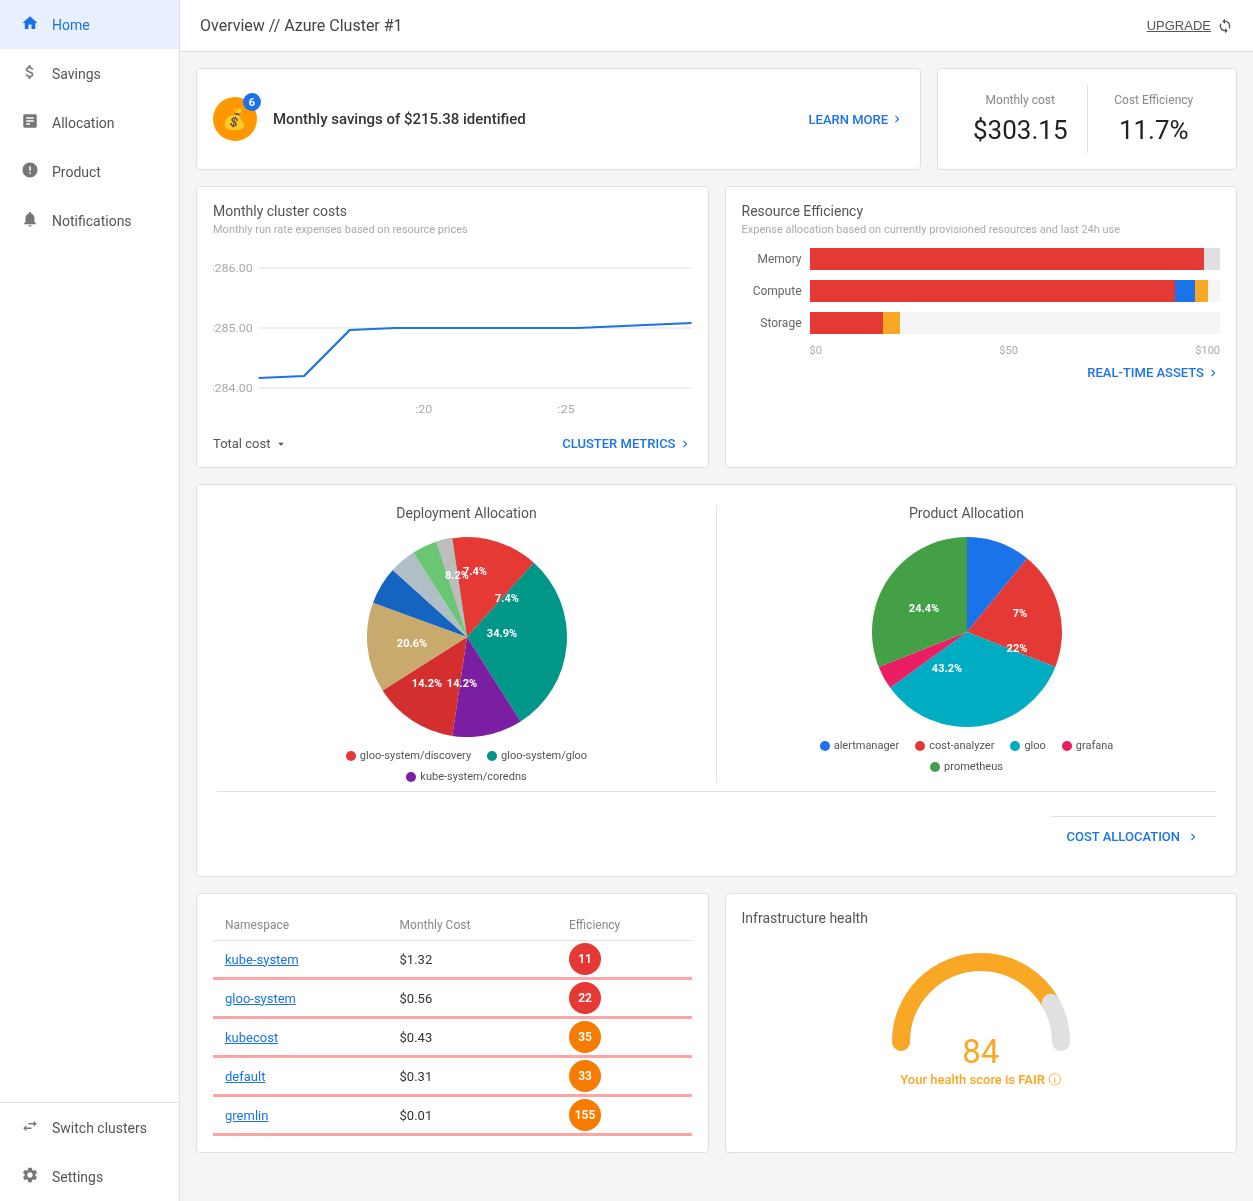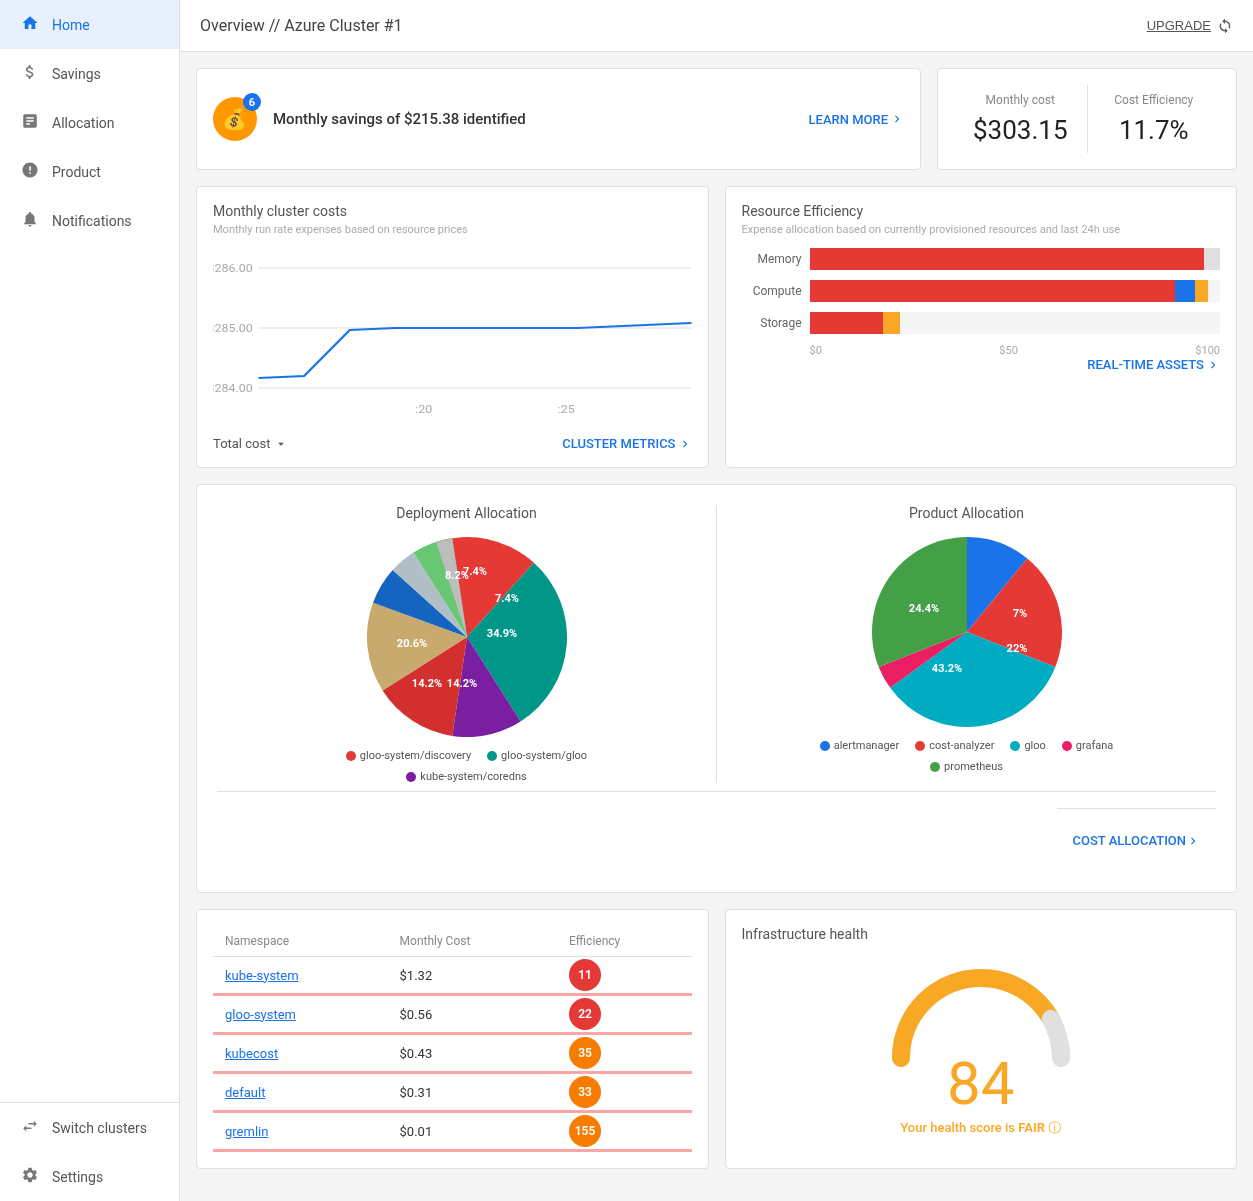--- a/index.html
+++ b/index.html
@@ -125,52 +125,52 @@
     .line-chart-area svg { width: 100%; height: 100%; }
     .chart-footer { display: flex; align-items: center; justify-content: space-between; margin-top: 8px; }
     .total-cost-label { font-size: 13px; color: #555; display: flex; align-items: center; gap: 4px; cursor: pointer; }
     .cluster-metrics-link { color: #1a73e8; font-size: 13px; font-weight: 500; cursor: pointer; display: flex; align-items: center; gap: 2px; }
 
     
     .bar-chart-area { margin-top: 8px; }
     .bar-row { display: flex; align-items: center; margin-bottom: 10px; gap: 8px; }
     .bar-label { width: 60px; text-align: right; font-size: 12px; color: #666; }
     .bar-track { flex: 1; height: 22px; background: #f5f5f5; position: relative; overflow: visible; }
-    .real-time-link { color: #1a73e8; font-size: 13px; font-weight: 500; cursor: pointer; display: flex; align-items: center; gap: 2px; text-align: right; justify-content: flex-end; }
+    .real-time-link { color: #1a73e8; font-size: 13px; font-weight: 500; cursor: pointer; display: flex; align-items: center; gap: 2px; text-align: right; justify-content: flex-end; margin-top: 8px; }
 
     
     .alloc-card { padding: 20px; }
     .alloc-row { display: flex; gap: 0; }
     .alloc-half { flex: 1; display: flex; flex-direction: column; align-items: center; }
     .alloc-half + .alloc-half { border-left: 1px solid #e0e0e0; }
     .alloc-title { font-size: 14px; color: #555; margin-bottom: 16px; }
     .pie-container { position: relative; width: 200px; height: 200px; }
     .legend { display: flex; flex-wrap: wrap; gap: 8px 16px; justify-content: center; margin-top: 12px; max-width: 300px; font-size: 11px; color: #555; }
     .legend-item { display: flex; align-items: center; gap: 4px; }
     .legend-dot { width: 10px; height: 10px; border-radius: 50%; }
-    .cost-alloc-link { color: #1a73e8; font-size: 13px; font-weight: 500; cursor: pointer; display: flex; align-items: center; gap: 0; justify-content: flex-end; padding: 24px 16px; border-top: 1px solid #e0e0e0; margin-top: 8px; }
+    .cost-alloc-link { color: #1a73e8; font-size: 13px; font-weight: 500; cursor: pointer; display: flex; align-items: center; gap: 6px; justify-content: flex-end; padding: 12px 16px; border-top: 1px solid #e0e0e0; margin-top: 16px; }
 
     
     .ns-table { width: 100%; border-collapse: collapse; }
     .ns-table th { text-align: left; font-size: 12px; color: #888; font-weight: 400; padding: 8px 12px; border-bottom: 1px solid #e0e0e0; }
     .ns-table td { padding: 2px 12px; font-size: 13px; border-bottom: 3px solid #fca5a5; }
     .ns-link { color: #1a73e8; text-decoration: underline; cursor: pointer; }
     .efficiency-badge {
       display: inline-flex; align-items: center; justify-content: center;
       width: 32px; height: 32px; border-radius: 50%;
       color: white; font-size: 12px; font-weight: 600;
     }
     .badge-red { background: #e53935; }
     .badge-orange { background: #f57c00; }
 
     
     .health-card { flex: 1; min-height: 200px; }
     .health-title { font-size: 14px; color: #555; margin-bottom: 16px; }
     .gauge-area { display: flex; flex-direction: column; align-items: center; }
-    .gauge-number { font-size: 60px; font-weight: 400; color: #f9a825; margin-top: -20px; }
+    .gauge-number { font-size: 33px; font-weight: 400; color: #f9a825; margin-top: -20px; }
     .health-label { font-size: 13px; color: #666; }
     .health-label span { color: #f9a825; font-weight: 500; }
 
     
     .gauge-svg { width: 200px; height: 110px; }
   </style>
 </head>
 <body>
 
 <div class="sidebar">

